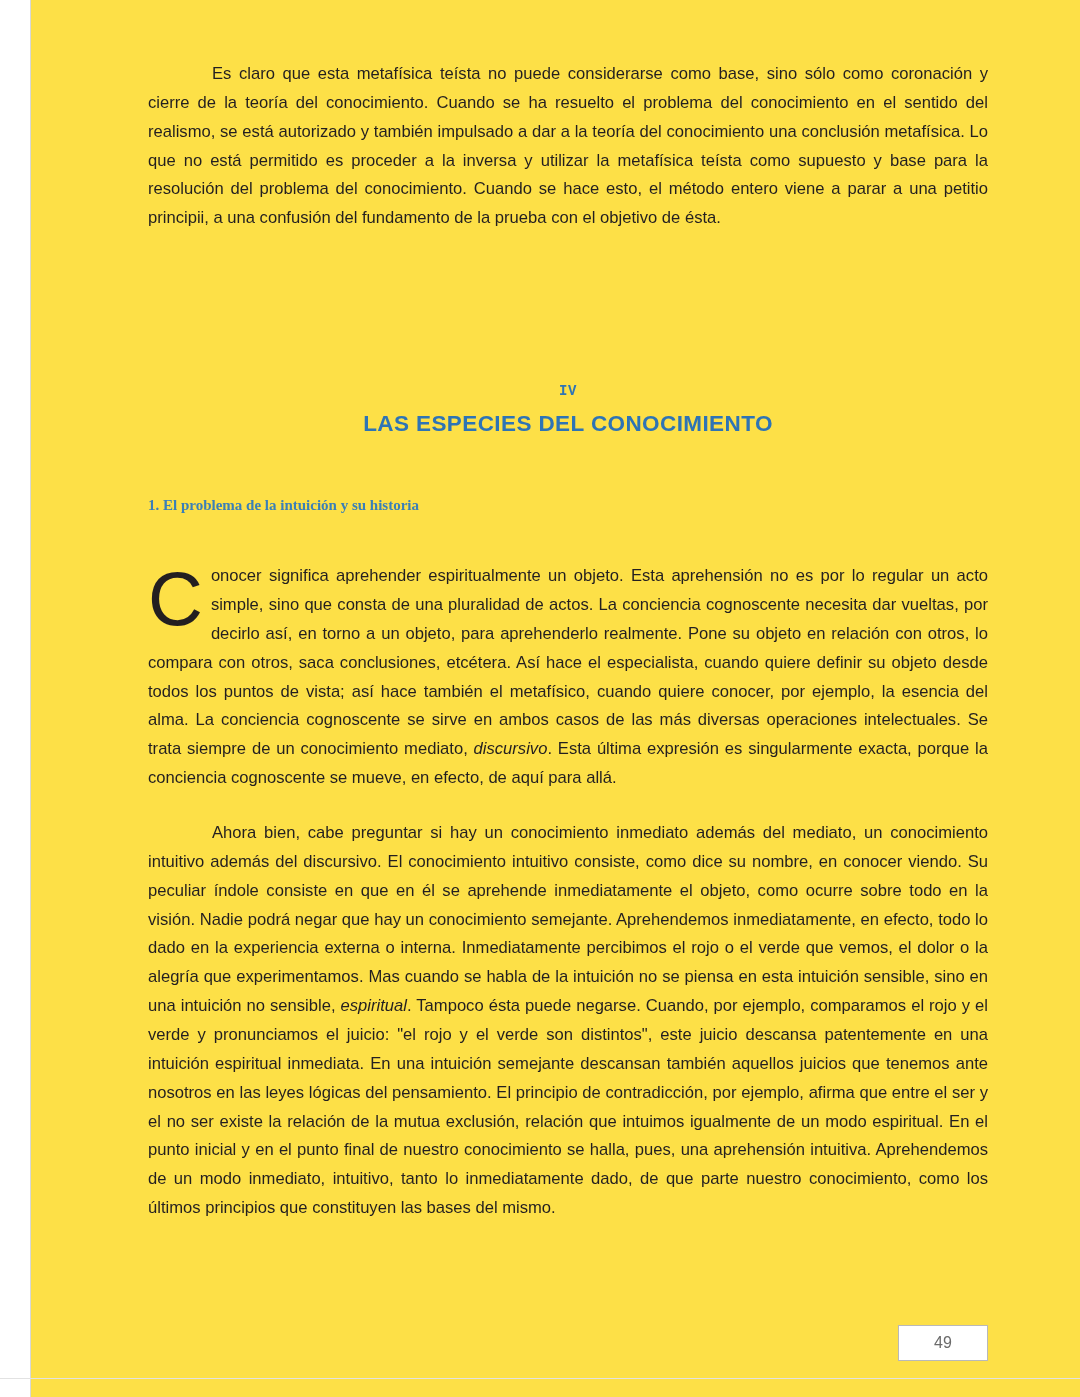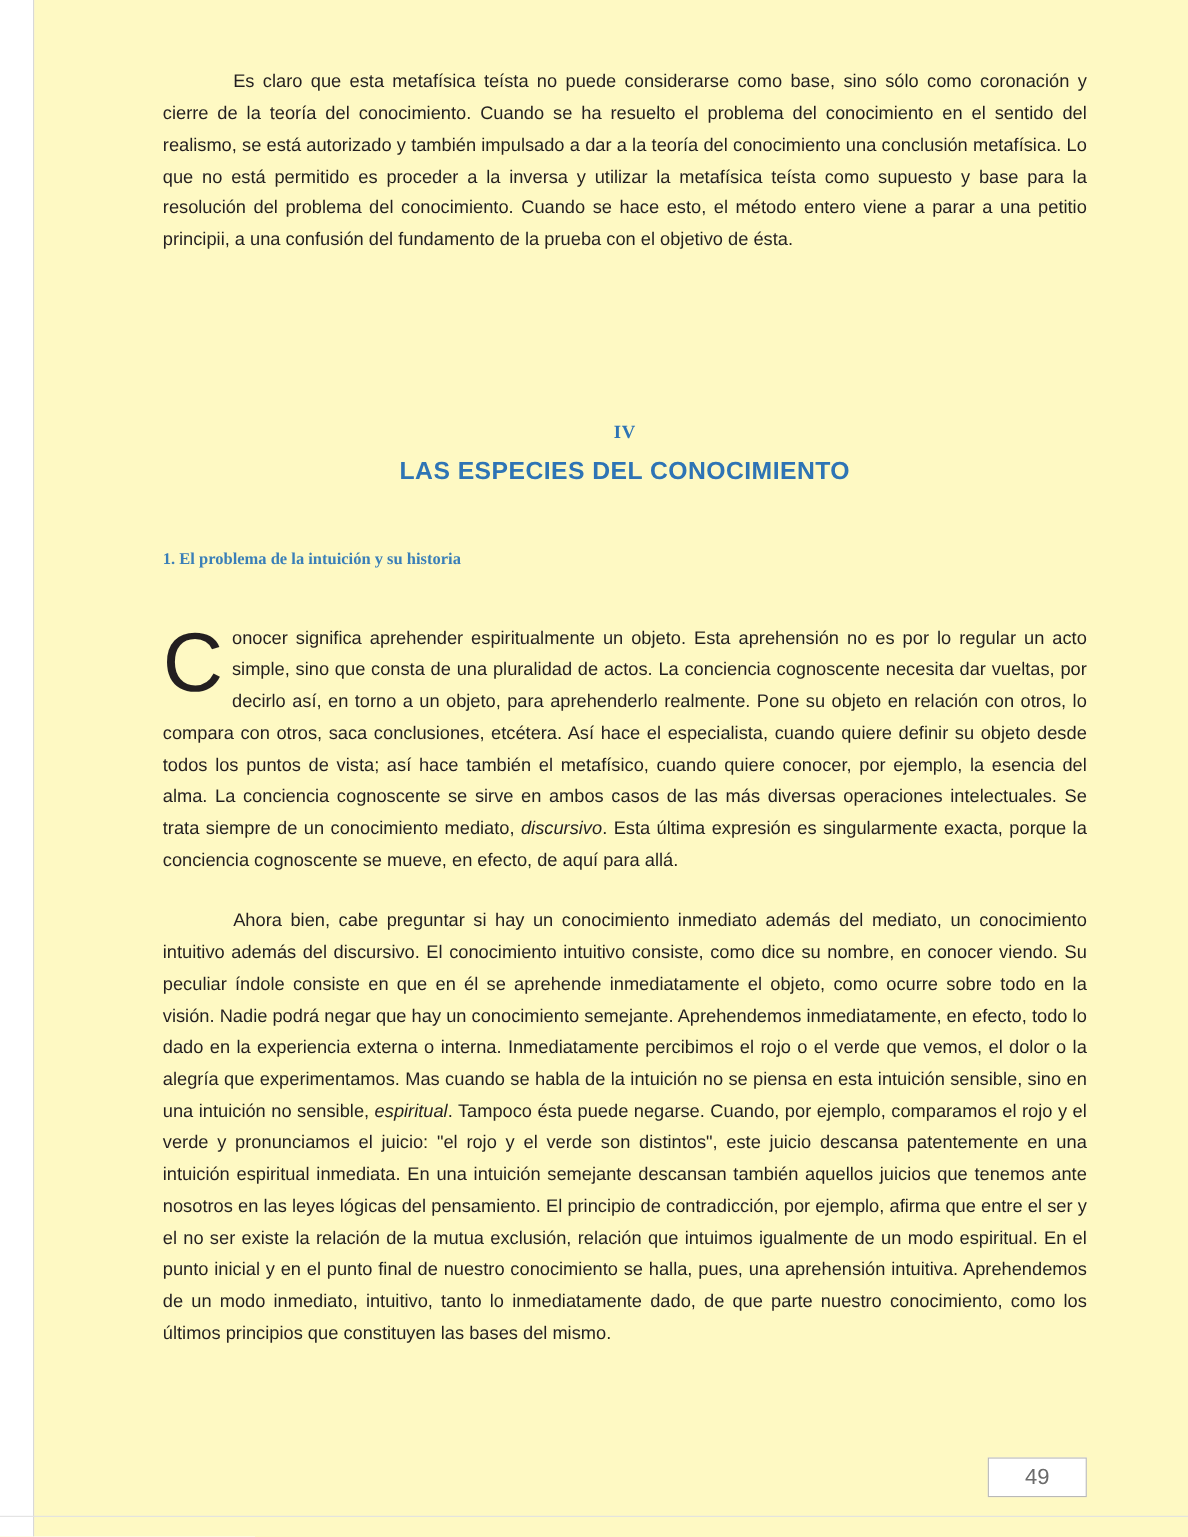--- a/index.html
+++ b/index.html
@@ -4,21 +4,21 @@
 <style>
   html, body {
     margin: 0;
     padding: 0;
     background: #ffffff;
   }
   .page {
     position: relative;
     width: 1080px;
     height: 1397px;
-    background: #fef9c3;
+    background: #fde047;
     font-family: "Liberation Sans", sans-serif;
     color: #231f20;
     box-sizing: border-box;
     overflow: hidden;
   }
   
   .binding-edge {
     position: absolute;
     left: 0;
     top: 0;
@@ -42,23 +42,23 @@
   }
   p.body.indent { text-indent: 64px; }
 
   .spacer-1 { height: 150px; }
 
   .chapter-block {
     text-align: center;
     margin-top: 0;
   }
   .chapter-number {
-    font-family: Liberation Serif, serif;
+    font-family: Liberation Mono, monospace;
     font-weight: bold;
-    font-size: 17px;
+    font-size: 14px;
     color: #2e74b5;
     letter-spacing: 0.5px;
     margin-bottom: 12px;
   }
   .chapter-title {
     font-family: Liberation Sans, sans-serif;
     font-weight: bold;
     font-size: 22.5px;
     color: #2e74b5;
     letter-spacing: 0.4px;
@@ -96,21 +96,21 @@
   .page-number-box {
     position: absolute;
     right: 92px;
     bottom: 36px;
     width: 88px;
     height: 34px;
     border: 1px solid #b9b9b9;
     display: flex;
     align-items: center;
     justify-content: center;
-    font-size: 20px;
+    font-size: 16px;
     color: #6b6b6b;
     background: #ffffff;
   }
   .footer-rule {
     position: absolute;
     left: 0;
     bottom: 18px;
     width: 1080px;
     height: 1px;
     background: #e2e2e2;

